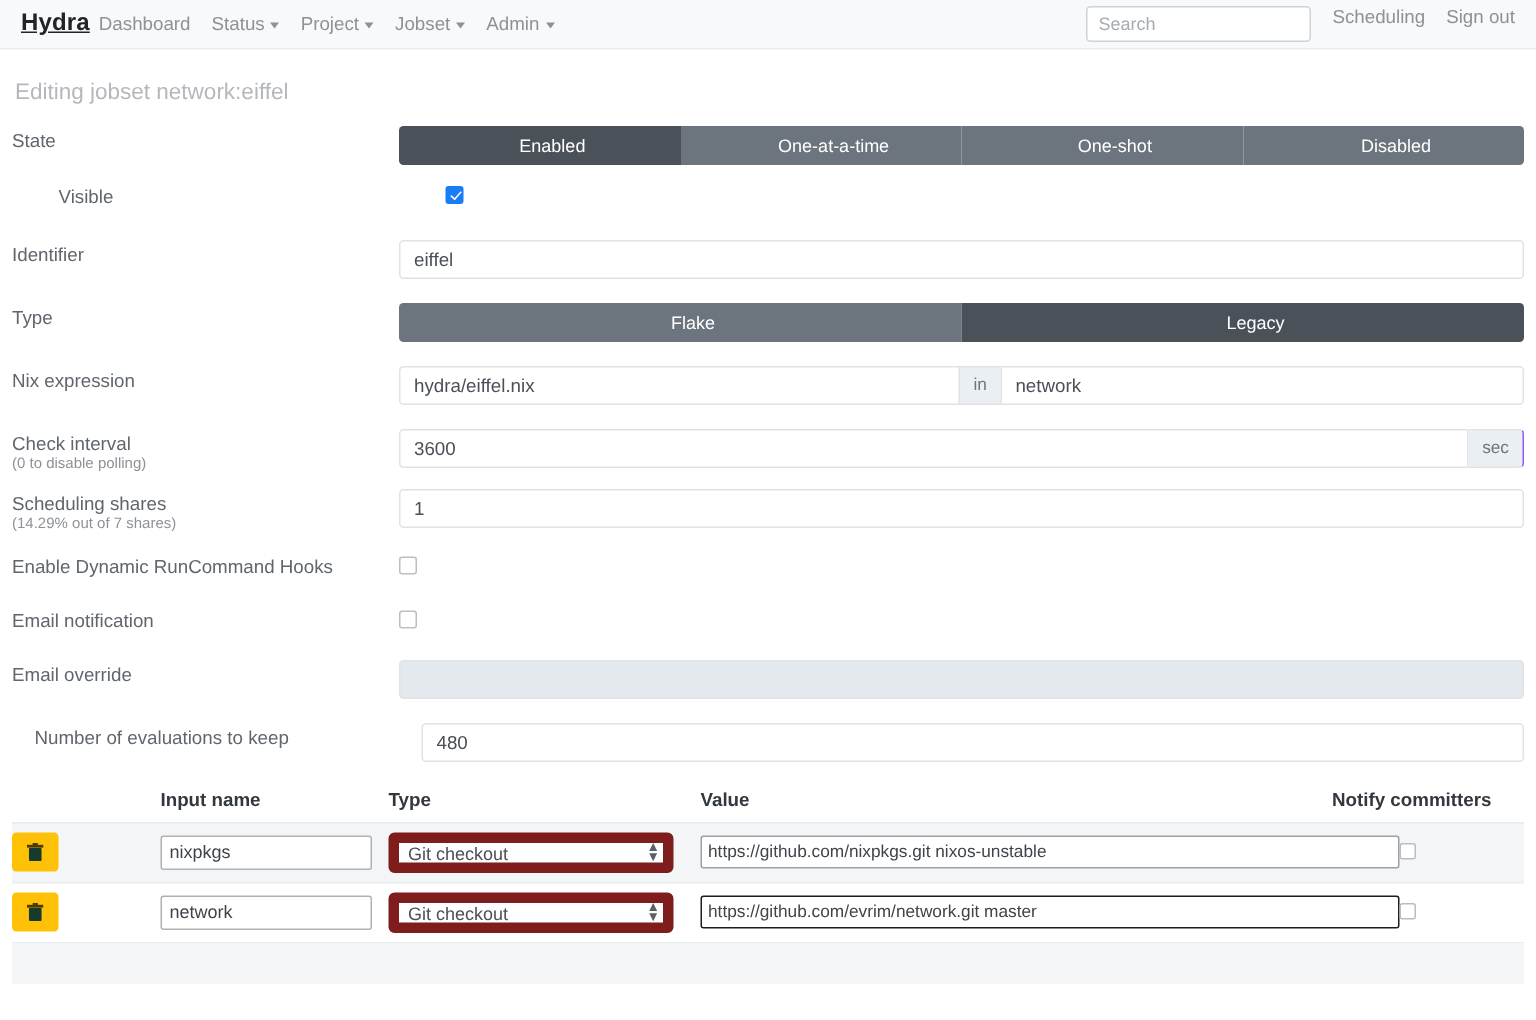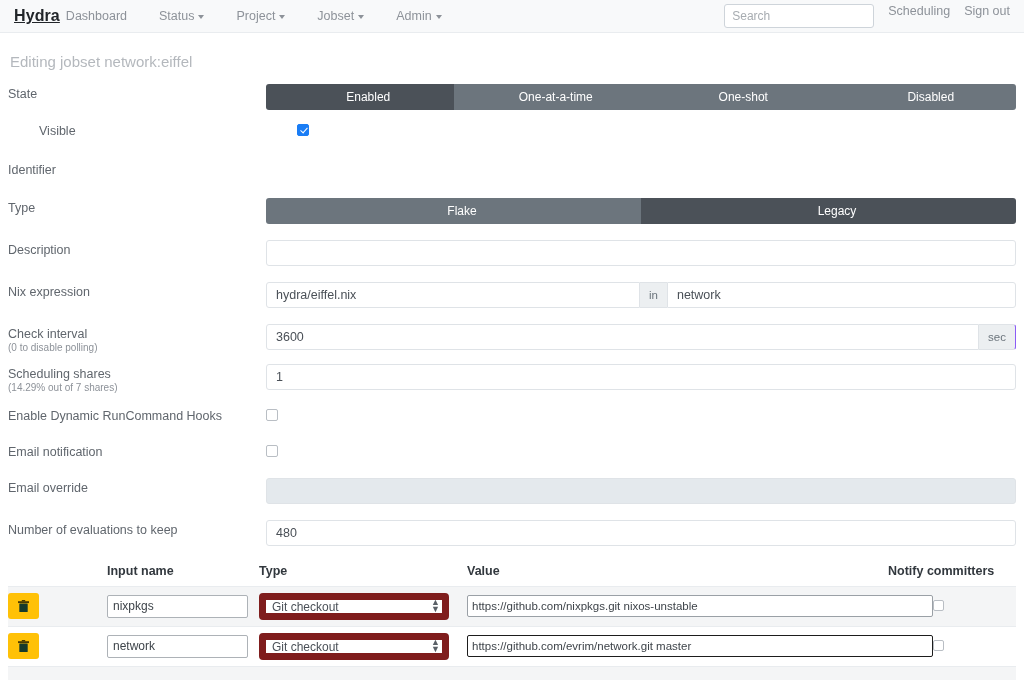--- a/index.html
+++ b/index.html
@@ -22,21 +22,21 @@
     align-items: center;
     padding: 0 14px;
   }
   .brand {
     font-size: 16px;
     font-weight: bold;
     color: #212529;
     margin-right: 6px;
     letter-spacing: .1px;
   }
-  .navlinks { display: flex; align-items: flex-start; gap: 32px; }
+  .navlinks { display: flex; align-items: flex-start; gap: 14px; }
   .navlink {
     color: #8d9299;
     font-size: 12.5px;
     text-decoration: none;
     white-space: nowrap;
     display: flex;
     align-items: center;
     gap: 4px;
   }
   .caret {
@@ -332,38 +332,35 @@
 
   <div class="frow" style="margin-bottom:17px;margin-left:31px;">
     <div class="flabel">Visible</div>
     <div class="fctl">
       <span class="cbx checked"></span>
     </div>
   </div>
 
   <div class="frow" style="margin-bottom:16px;">
     <div class="flabel">Identifier</div>
+    <div class="fctl">
+      <input class="tinput" type="text" value="eiffel" style="">
+    </div>
   </div>
 
   <div class="frow" style="margin-bottom:16px;">
     <div class="flabel">Type</div>
     <div class="fctl">
       <div class="btngroup">
         <div class="gbtn">Flake</div>
         <div class="gbtn active">Legacy</div>
       </div>
     </div>
   </div>
 
-  <div class="frow" style="margin-bottom:16px;">
-    <div class="flabel">Description</div>
-    <div class="fctl">
-      <input class="tinput" type="text" value="" style="">
-    </div>
-  </div>
 
   <div class="frow" style="margin-bottom:16px;">
     <div class="flabel">Nix expression</div>
     <div class="fctl">
       <div class="igroup">
         <input class="tinput" type="text" style="flex: 0 0 374px;" value="hydra/eiffel.nix">
         <span class="addon">in</span>
         <input class="tinput last" type="text" style="flex: 1 1 auto;" value="network">
       </div>
     </div>
@@ -406,21 +403,21 @@
     </div>
   </div>
 
   <div class="frow" style="margin-bottom:16px;">
     <div class="flabel">Email override</div>
     <div class="fctl">
       <input class="tinput disabled" type="text" disabled="" value="" style="">
     </div>
   </div>
 
-  <div class="frow" style="margin-bottom:4px;">
+  <div class="frow" style="margin-bottom:4px;margin-left:15px;">
     <div class="flabel">Number of evaluations to keep</div>
     <div class="fctl">
       <input class="tinput" type="text" value="480" style="">
     </div>
   </div>
 
   <div class="itable">
 
     <div class="ithead">
       <div class="c-del"></div>

